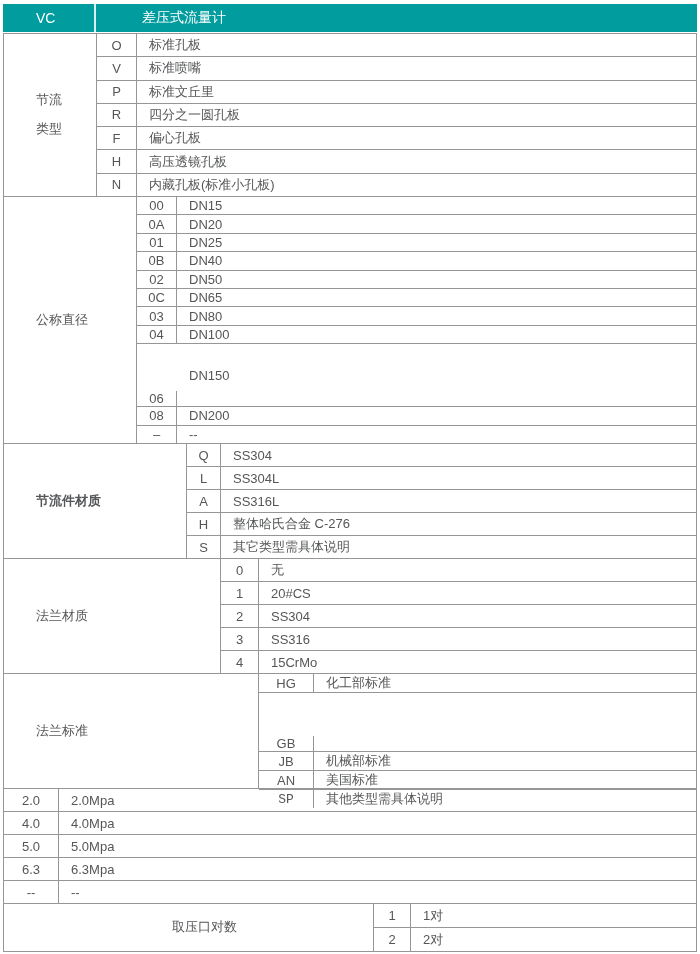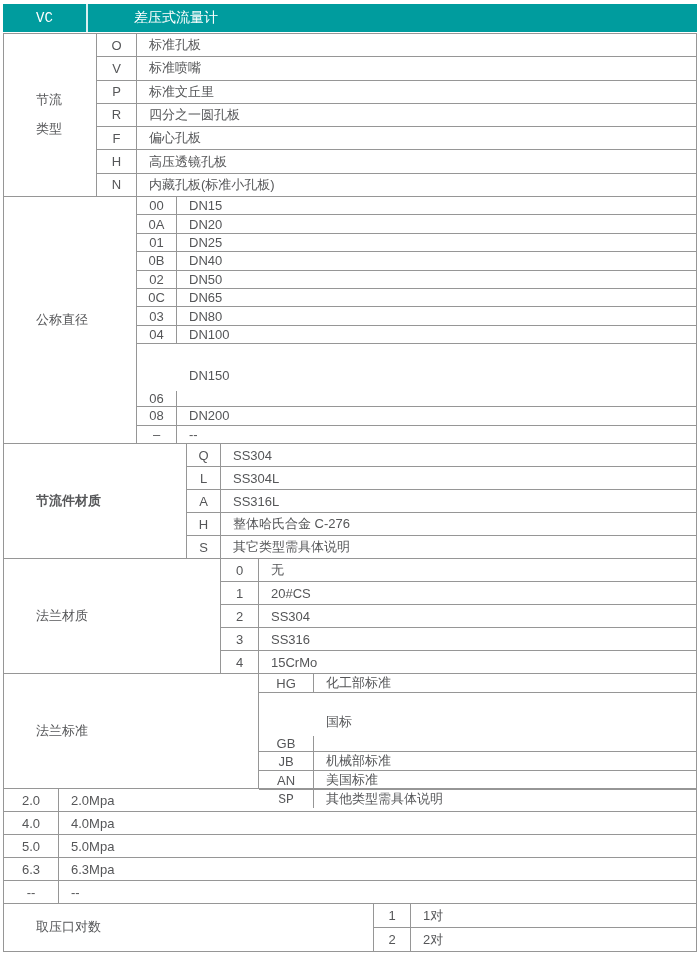--- a/index.html
+++ b/index.html
@@ -19,25 +19,24 @@
     font-family:"Liberation Sans","DejaVu Sans",sans-serif;
     color:var(--text);
   }
   .header-row{
     display:flex;height:28px;
     background:var(--header-bg);
     color:var(--header-text);
     font-size:14px;
   }
   .header-code{
-    width:85px;box-sizing:border-box;
+    width:93px;box-sizing:border-box;
     display:flex;align-items:center;
     padding-left:33px;
     border-right:2px solid rgba(255,255,255,.85);
-    font-family:Liberation Mono, monospace;
   }
   .header-title{
     flex:1;display:flex;align-items:center;
     padding-left:46px;
   }
   .body-table{
     margin-top:1px;
     border:1px solid var(--border);
     box-sizing:content-box;
     background:#fff;
@@ -225,21 +224,20 @@
         <div class="label-cell" style="width: 255px;">
           <div>法兰标准</div>
         </div>
         <div class="rows">
           <div class="row">
             <div class="code-cell" style="width: 55px;">HG</div>
             <div class="desc-cell">化工部标准</div>
           </div>
           <div class="row">
             <div class="code-cell" style="width: 55px; margin-top: 43px;">GB</div>
-            <div class="desc-cell">国标</div>
           </div>
           <div class="row">
             <div class="code-cell" style="width: 55px;">JB</div>
             <div class="desc-cell">机械部标准</div>
           </div>
           <div class="row">
             <div class="code-cell" style="width: 55px;">AN</div>
             <div class="desc-cell">美国标准</div>
           </div>
           <div class="row">
@@ -266,21 +264,21 @@
             <div class="code-cell" style="width: 55px;">6.3</div>
             <div class="desc-cell">6.3Mpa</div>
           </div>
           <div class="row">
             <div class="code-cell" style="width: 55px;">--</div>
             <div class="desc-cell">--</div>
           </div>
         </div>
       </div>
       <div class="section" style="height: 48px;">
-        <div class="label-cell" style="width: 370px;">
+        <div class="label-cell" style="width: 370px; text-align: center;">
           <div>取压口对数</div>
         </div>
         <div class="rows">
           <div class="row">
             <div class="code-cell" style="width: 37px;">1</div>
             <div class="desc-cell">1对</div>
           </div>
           <div class="row">
             <div class="code-cell" style="width: 37px;">2</div>
             <div class="desc-cell">2对</div>

